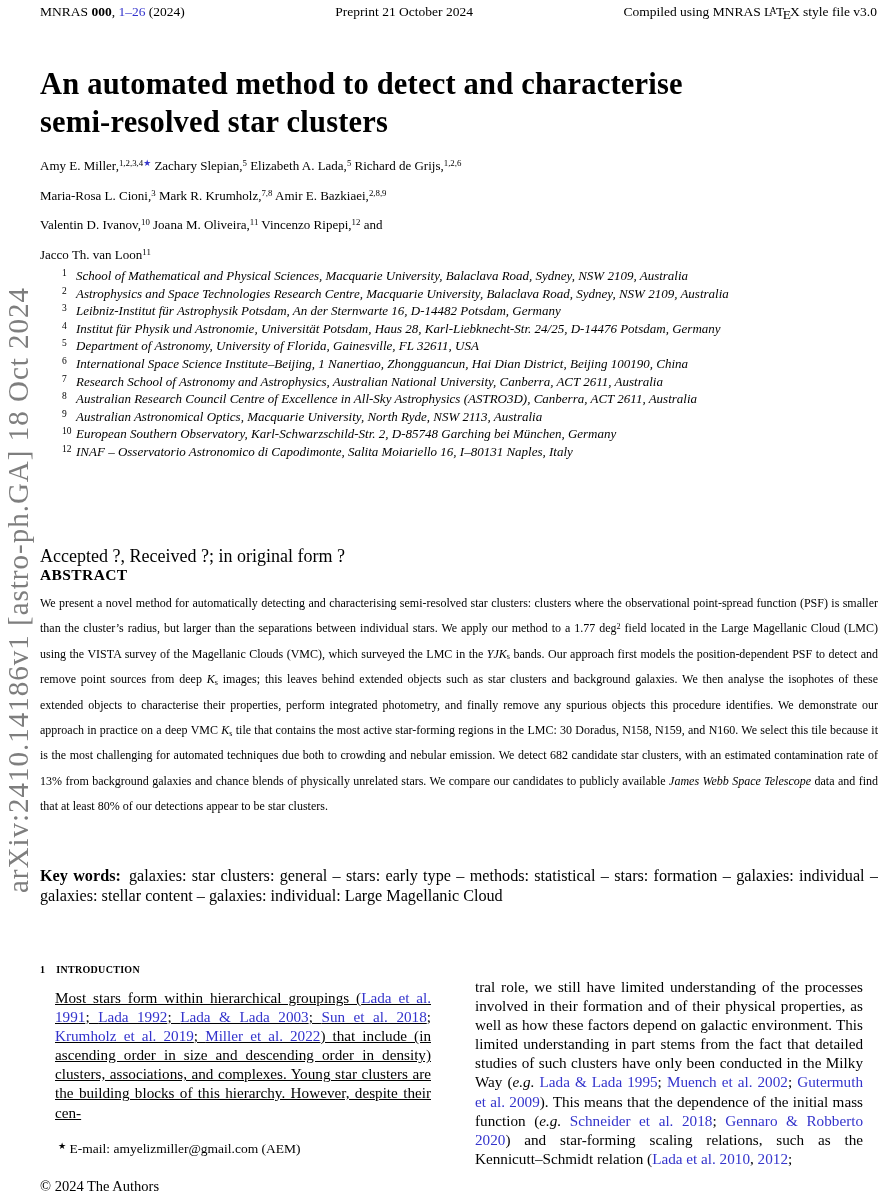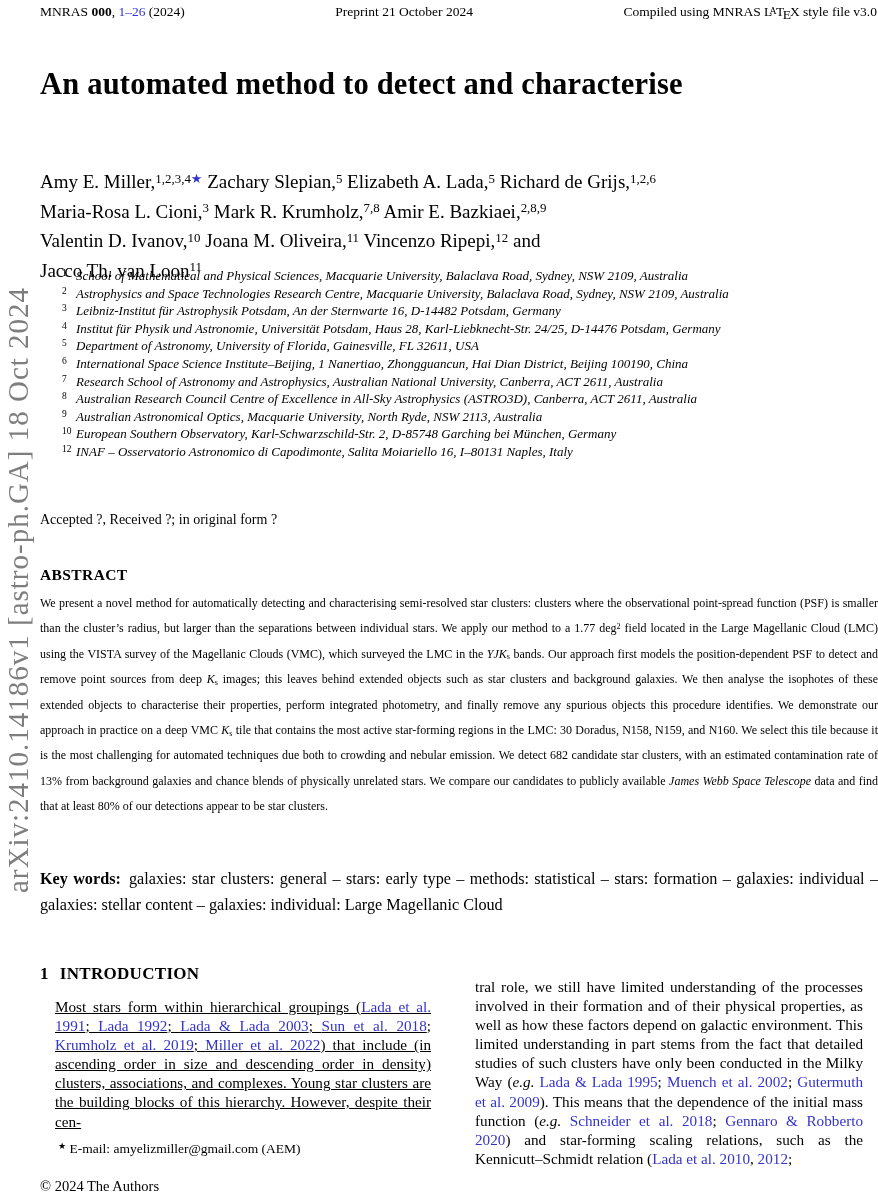--- a/index.html
+++ b/index.html
@@ -23,51 +23,51 @@
     transform:rotate(-90deg);transform-origin:0 0;
     font-size:29px;letter-spacing:1px;color:var(--watermark);
     white-space:nowrap;text-align:center;
   }
   .title{
     position:absolute;top:66px;left:40px;width:822px;margin:0;
     font-size:30.5px;line-height:37.5px;font-weight:700;letter-spacing:.2px;
   }
   .authors{
     position:absolute;top:151px;left:40px;width:838px;
-    font-size:19px;line-height:29.5px;margin-top:16px;
+    font-size:13px;line-height:29.5px;
   }
   .affils{
     position:absolute;top:268px;left:40px;width:838px;
     font-size:13px;line-height:16.6px;margin-left:22px;
   }
   .affil{font-style:italic;}
   .affnum{
     font-style:normal;font-size:9.5px;position:relative;top:-4px;
     display:inline-block;min-width:14px;
   }
-  .accepted{position:absolute;top:512px;left:40px;font-size:14px;}
+  .accepted{position:absolute;top:546px;left:40px;font-size:18px;}
   .abs-head{
     position:absolute;top:566px;left:40px;
     font-size:15.5px;font-weight:700;letter-spacing:.4px;
   }
   .abs-body{
     position:absolute;top:591px;left:40px;width:838px;
     font-size:12px;line-height:25.4px;text-align:justify;
   }
   .keywords{
     position:absolute;top:866px;left:40px;width:838px;
-    font-size:16.2px;line-height:26px;text-align:justify;
+    font-size:16.2px;line-height:20px;text-align:justify;
   }
   .cols{
     position:absolute;top:962px;left:40px;width:838px;
     display:flex;gap:14px;
   }
   .colL{width:406px;flex:0 0 406px;}
   .colR{width:418px;flex:0 0 418px;}
-  .sec-head{font-size:17px;font-weight:700;letter-spacing:.3px;margin-top:2px;}
+  .sec-head{font-size:10px;font-weight:700;letter-spacing:.3px;margin-top:2px;}
   .sec-title{margin-left:11px;}
   .body-par{margin:15px;font-size:15.2px;line-height:19.1px;text-align:justify;}
   .colL .body-par{margin-top:13px;text-decoration:underline;}
   .footnote{position:absolute;top:1141px;left:58px;font-size:13.5px;}
   .copyright{position:absolute;top:1178px;left:40px;font-size:14.5px;}
 
   
   .seg-b{font-weight:700;}
   .seg-i{font-style:italic;}
   .seg-link{color:var(--link);}
@@ -84,20 +84,21 @@
   <div class="pagehead">
     <span class="ph-left"><span>MNRAS </span><span class="seg-b">000</span><span>, </span><span class="seg-link">1–26</span><span> (2024)</span></span>
     <span class="ph-center"><span>Preprint 21 October 2024</span></span>
     <span class="ph-right"><span>Compiled using MNRAS L</span><span class="seg-lA">A</span><span>T</span><span class="seg-lE">E</span><span>X style file v3.0</span></span>
   </div>
 
   <div class="arxiv-stamp">arXiv:2410.14186v1  [astro-ph.GA]  18 Oct 2024</div>
 
   <h1 class="title">
       <div>An automated method to detect and characterise</div>
+      <div>semi-resolved star clusters</div>
     </h1>
 
   <div class="authors">
       <div><span>Amy E. Miller,</span><span class="seg-sup">1,2,3,4</span><span class="seg-sup seg-link">★</span><span> Zachary Slepian,</span><span class="seg-sup">5</span><span> Elizabeth A. Lada,</span><span class="seg-sup">5</span><span> Richard de Grijs,</span><span class="seg-sup">1,2,6</span></div>
       <div><span>Maria-Rosa L. Cioni,</span><span class="seg-sup">3</span><span> Mark R. Krumholz,</span><span class="seg-sup">7,8</span><span> Amir E. Bazkiaei,</span><span class="seg-sup">2,8,9</span></div>
       <div><span>Valentin D. Ivanov,</span><span class="seg-sup">10</span><span> Joana M. Oliveira,</span><span class="seg-sup">11</span><span> Vincenzo Ripepi,</span><span class="seg-sup">12</span><span> and</span></div>
       <div><span>Jacco Th. van Loon</span><span class="seg-sup">11</span></div>
     </div>
 
   <div class="affils">

